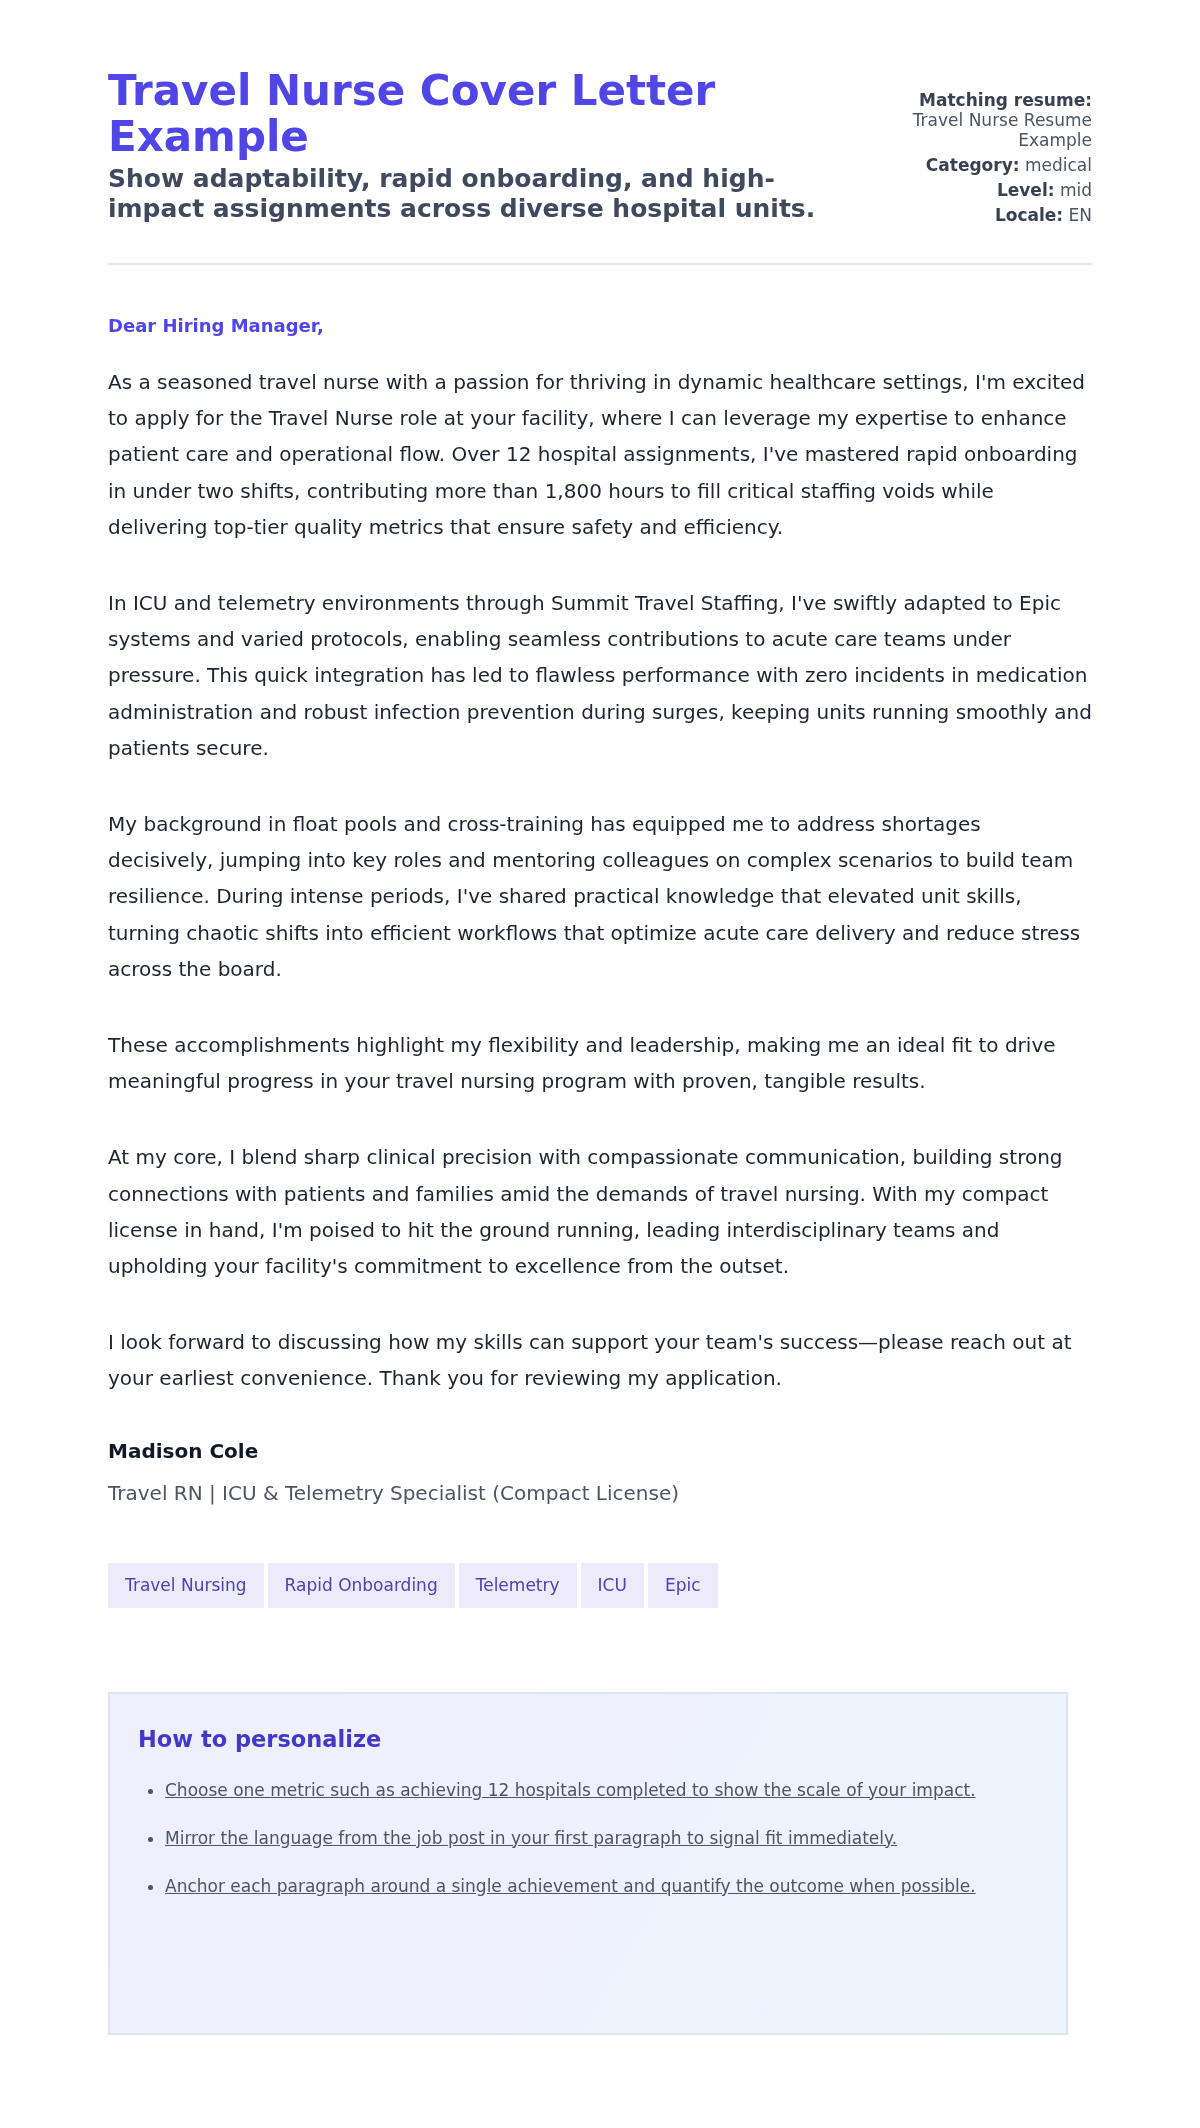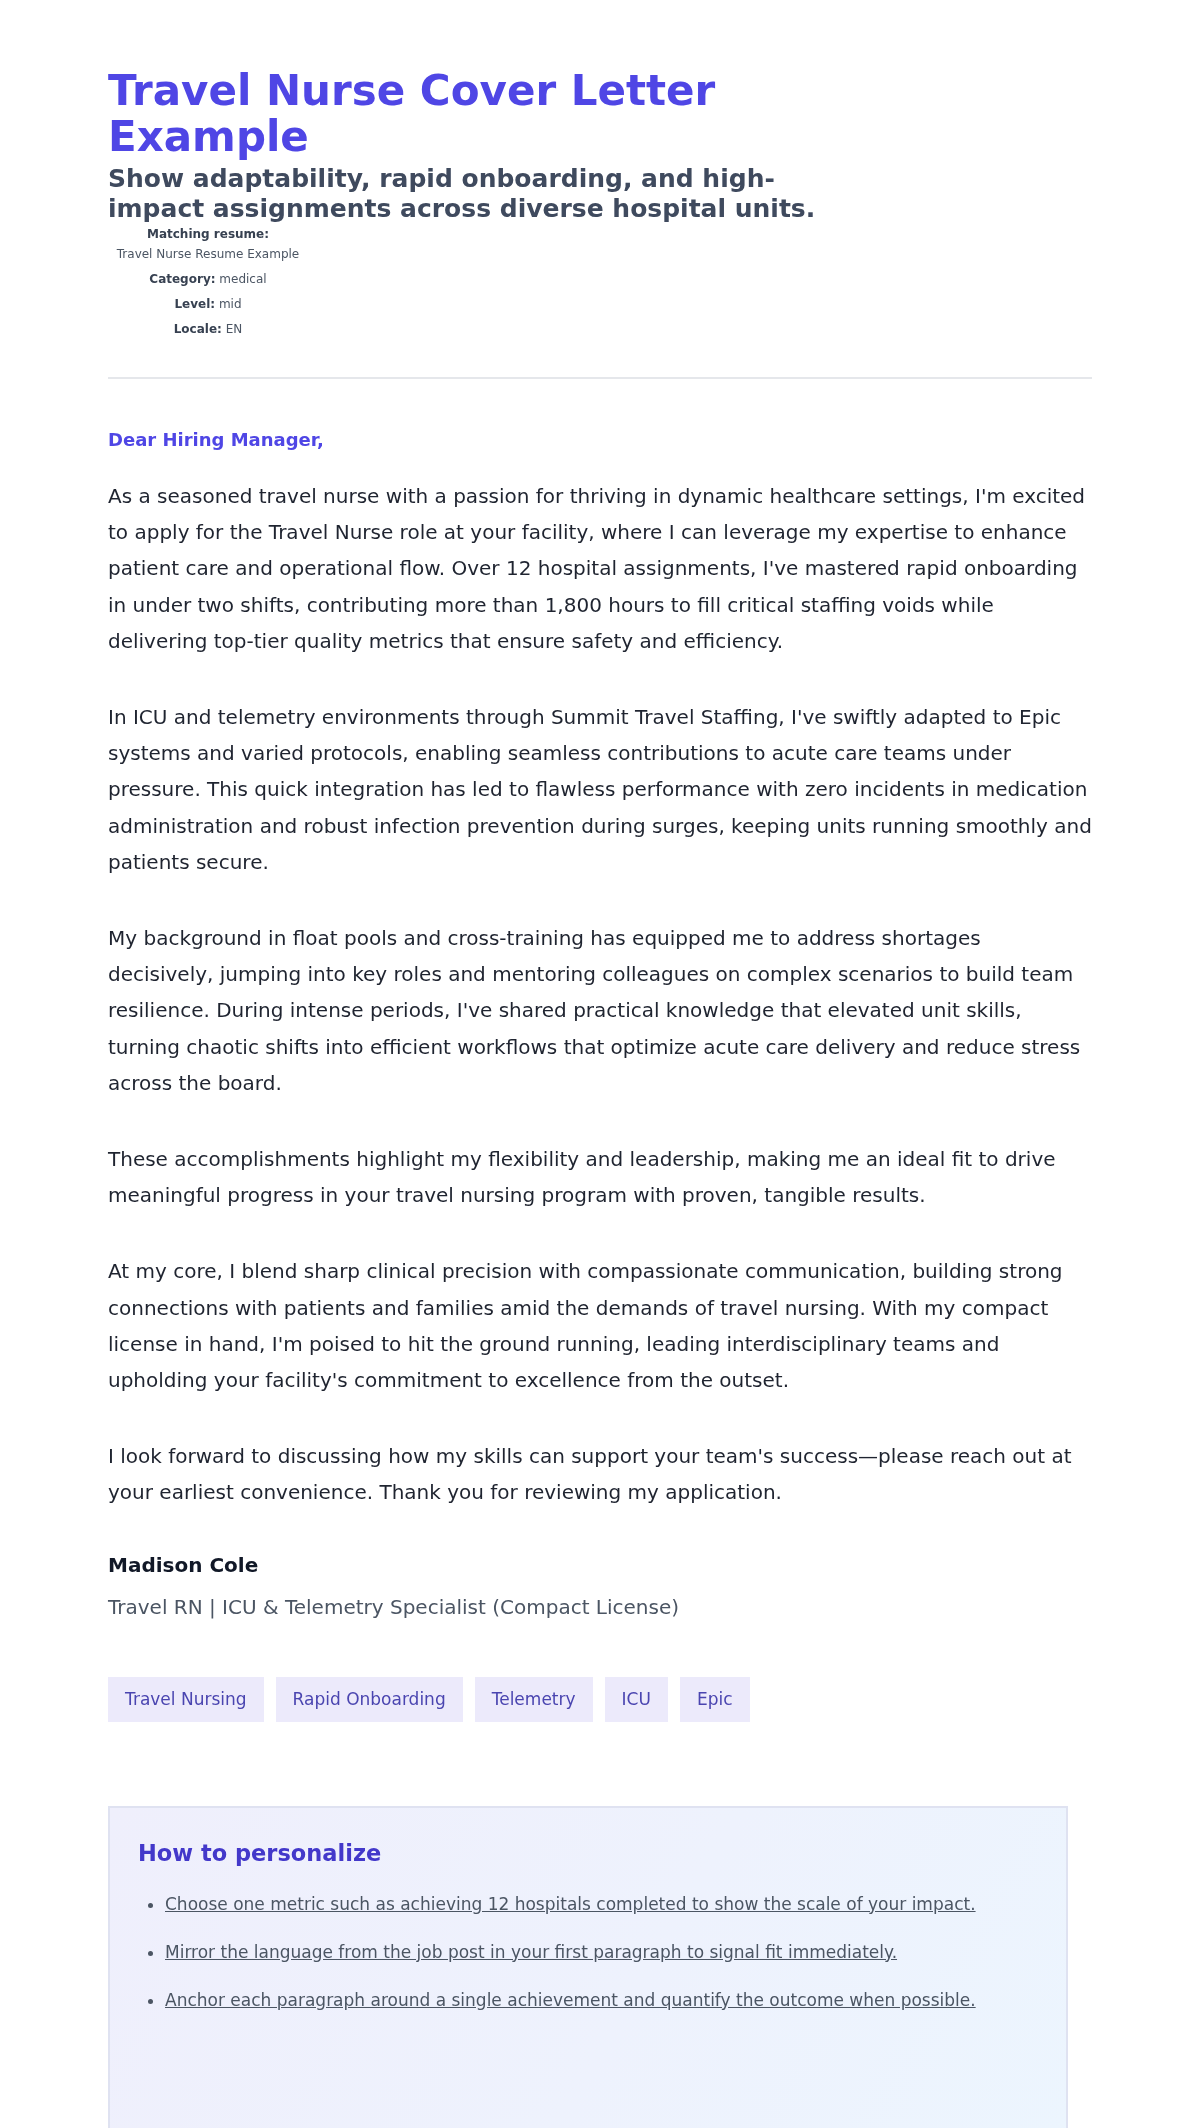--- a/index.html
+++ b/index.html
@@ -15,46 +15,46 @@
     margin: 0 auto;
     padding-top: 68px;
     box-sizing: border-box;
   }
   .header {
     display: flex;
     justify-content: space-between;
     align-items: flex-start;
     padding-bottom: 33px;
     border-bottom: 2px solid #e5e7eb;
-    flex-direction: column;
   }
   .title-block { width: 760px; }
   .title {
     margin: 0;
     font-size: 42px;
     line-height: 46px;
     font-weight: 700;
     color: #4f46e5;
     width: 620px;
   }
   .subtitle {
     margin: 4px 0 0 0;
     font-size: 25px;
     line-height: 30px;
     font-weight: 700;
     color: #3f4a5e;
     width: 740px;
   }
   .meta {
-    text-align: center;
-    font-size: 12px;
+    text-align: right;
+    font-size: 17px;
     line-height: 20px;
     color: #4b5563;
     width: 200px;
     padding-top: 0;
+    margin-top: 22px;
   }
   .meta-row { margin-bottom: 5px; }
   .meta-row b { color: #374151; font-weight: 700; }
   .meta-row.first b { display: block; }
 
   .greeting {
     margin: 47px 0 0 0;
     font-size: 18px;
     line-height: 28px;
     font-weight: 700;
@@ -75,21 +75,21 @@
     color: #111827;
   }
   .sig-role {
     margin-top: 14px;
     font-size: 20px;
     line-height: 28px;
     color: #4b5563;
   }
   .tags {
     display: flex;
-    gap: 12px;
+    gap: 4px;
     margin-top: 56px;
   }
   .tag {
     background: #eceafb;
     color: #4a45b0;
     font-size: 17px;
     line-height: 45px;
     height: 45px;
     padding: 0 17px;
     box-sizing: border-box;

